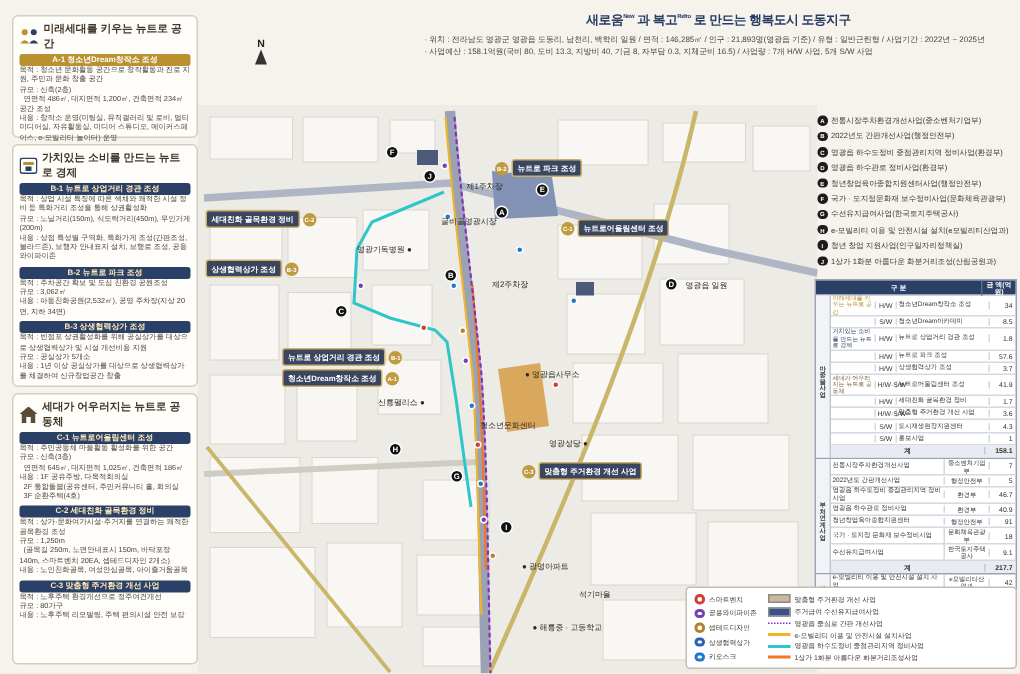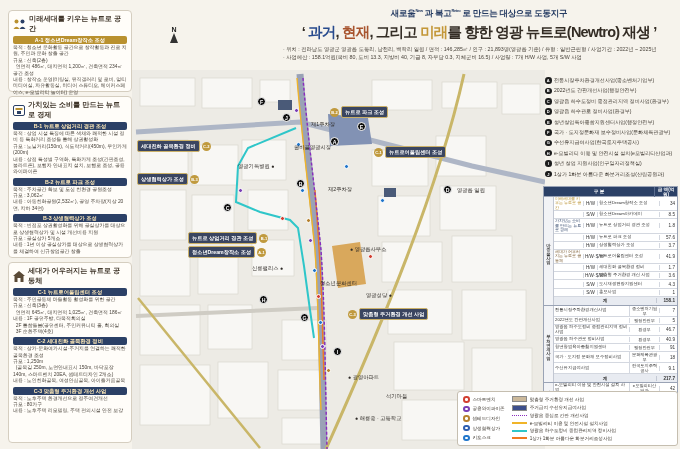--- a/index.html
+++ b/index.html
@@ -198,24 +198,21 @@
     </div>
 </div>
 
 <div class="compass">
   <div class="n">N</div>
   <div class="arrow"></div>
 </div>
 
 <div class="title-block">
   <div class="sub">
-    <span>새로움</span><sup>New</sup><span> 과 복고</span><sup>Retro</sup><span> 로 만드는 대상으로 도동지구</span>
-  </div>
-  <div class="main-title">
-    <span>‘ </span><span class="w-past">과거</span><span>, </span><span class="w-now">현재</span><span>, 그리고 </span><span class="w-future">미래</span><span>를 향한 영광 뉴트로(Newtro) 재생</span><span> ’</span>
+    <span>새로움</span><sup>New</sup><span> 과 복고</span><sup>Retro</sup><span> 로 만드는 행복도시 도동지구</span>
   </div>
   <div class="info">
     <div>· 위치 : 전라남도 영광군 영광읍 도동리, 남천리, 백학리 일원 / 면적 : 146,285㎡ / 인구 : 21,893명(영광읍 기준) / 유형 : 일반근린형 / 사업기간 : 2022년 ~ 2025년</div>
     <div>· 사업예산 : 158.1억원(국비 80, 도비 13.3, 지방비 40, 기금 8, 자부담 0.3, 지체군비 16.5) / 사업량 : 7개 H/W 사업, 5개 S/W 사업</div>
   </div>
 </div>
 
 <div class="map">
   <svg width="413" height="379" viewBox="0 0 413 379">
     <rect width="413" height="379" fill="#edebe5"></rect>

